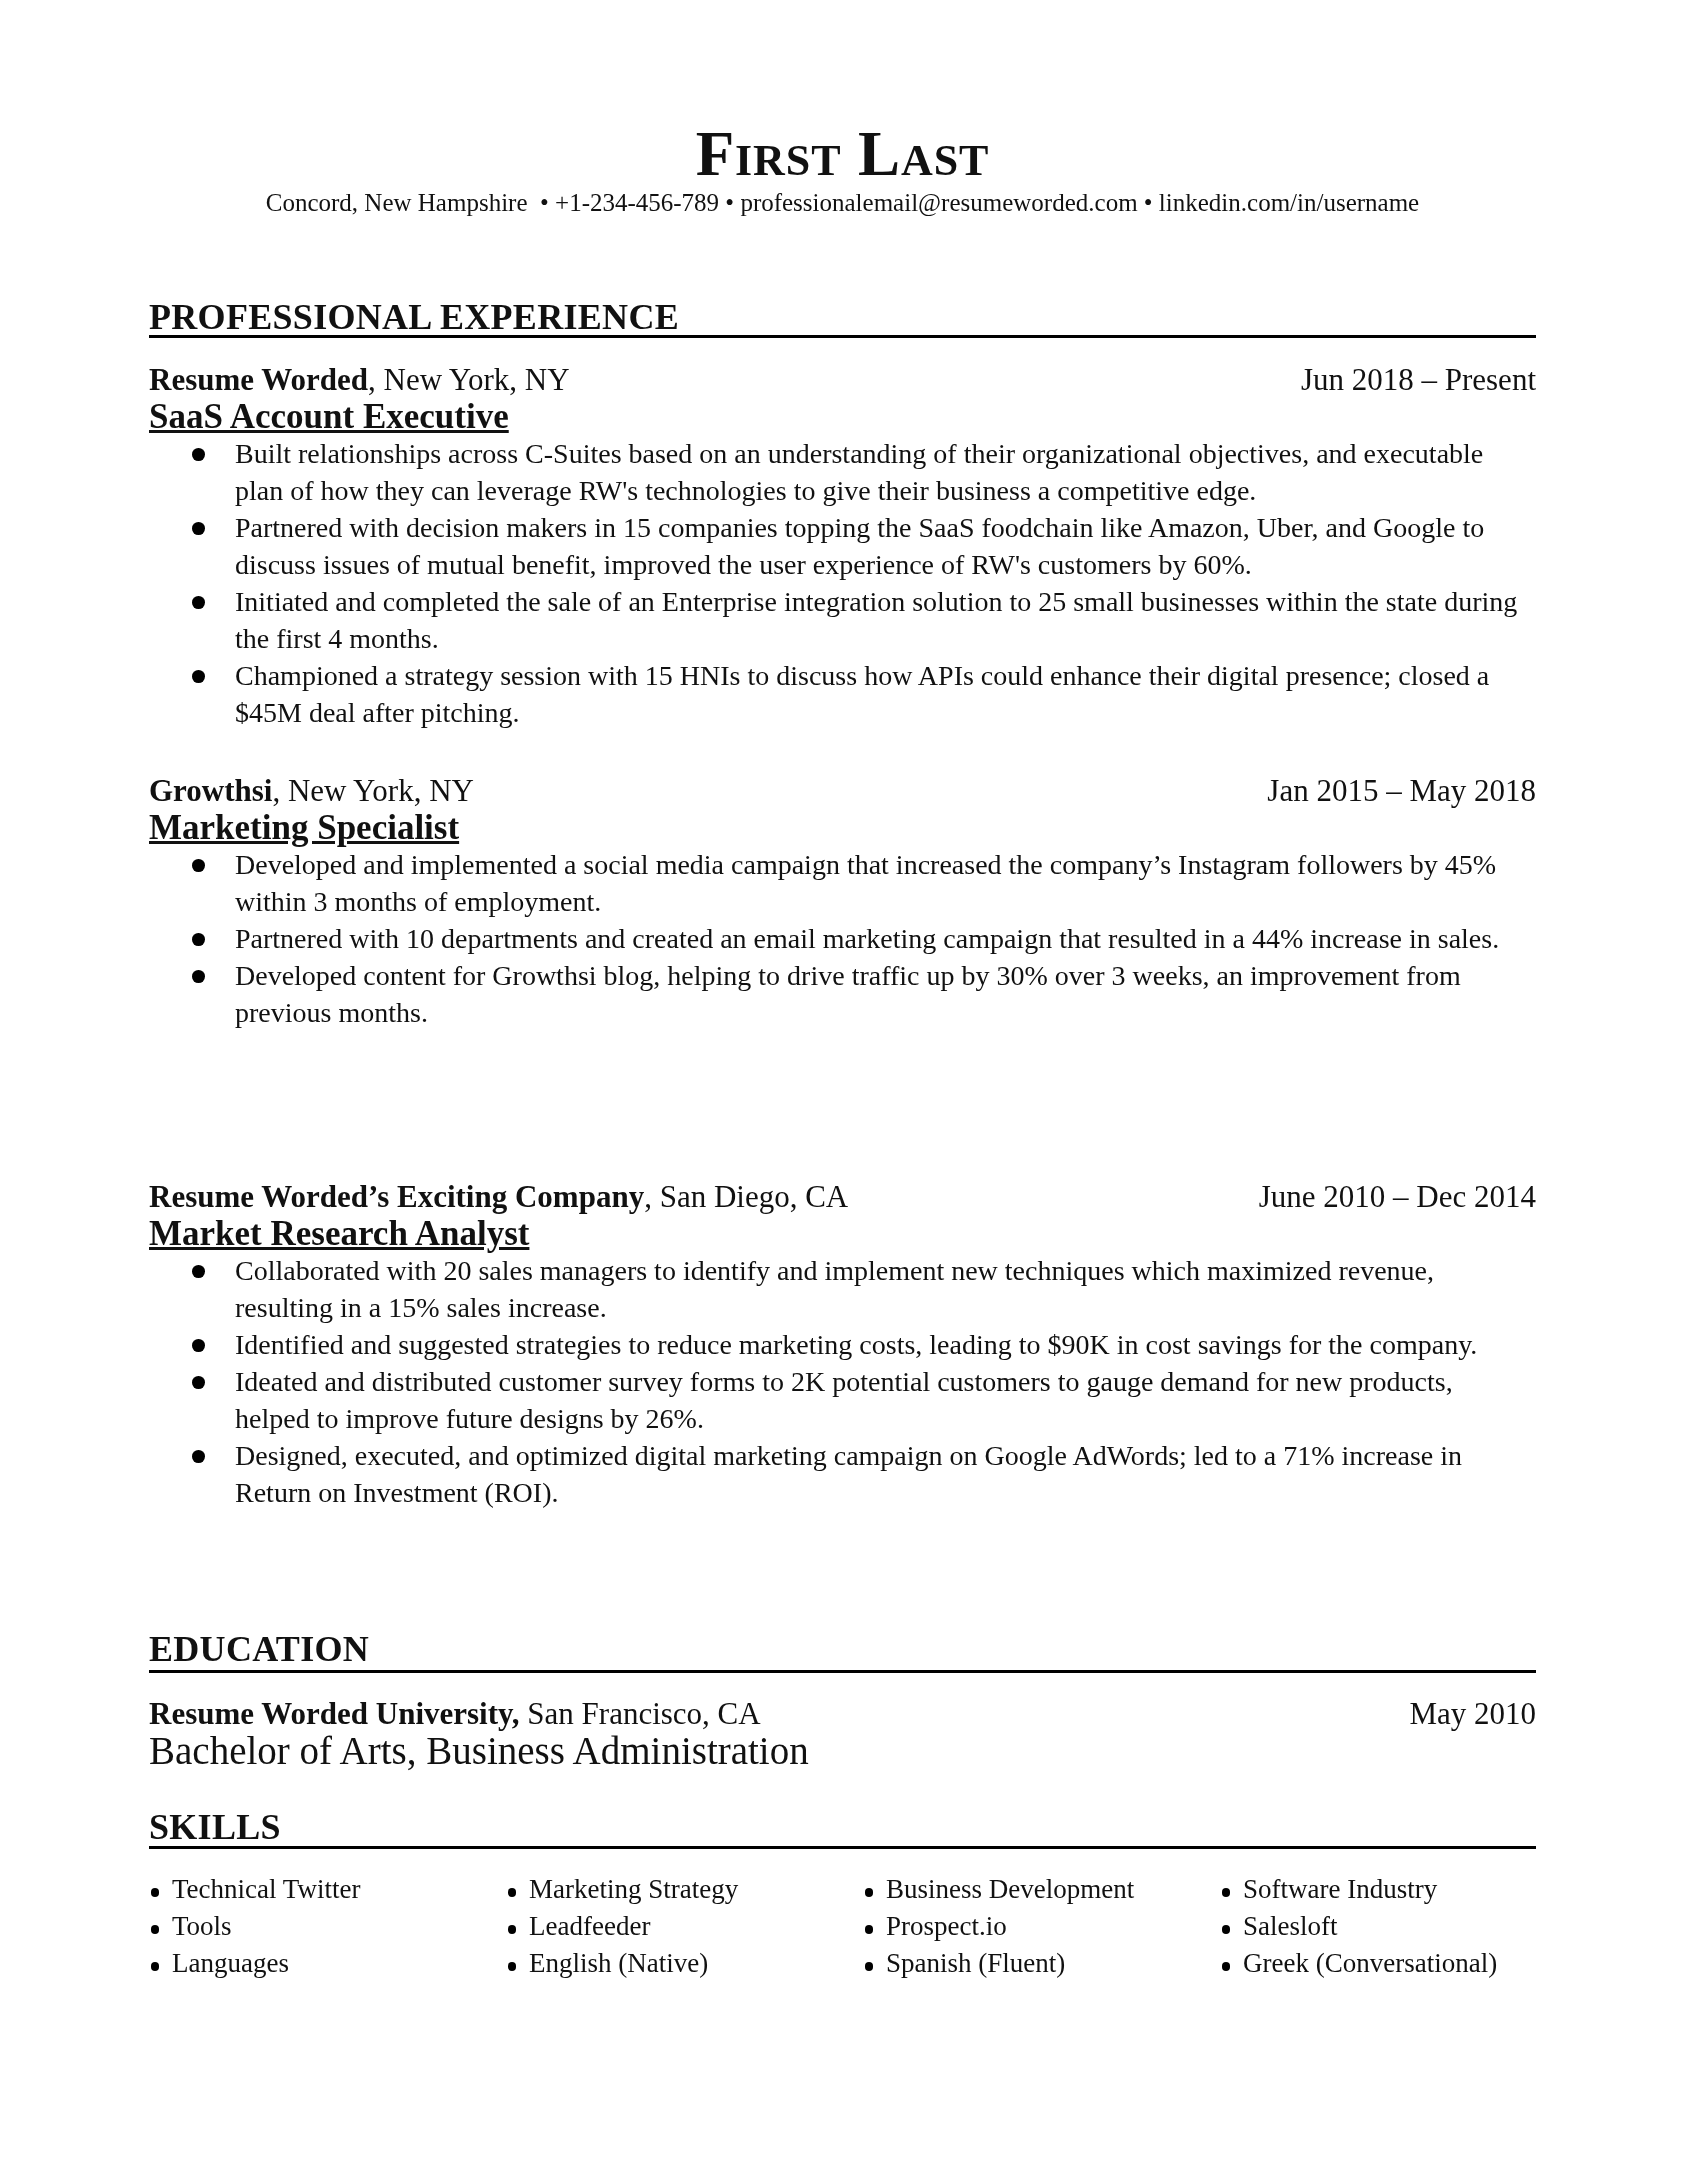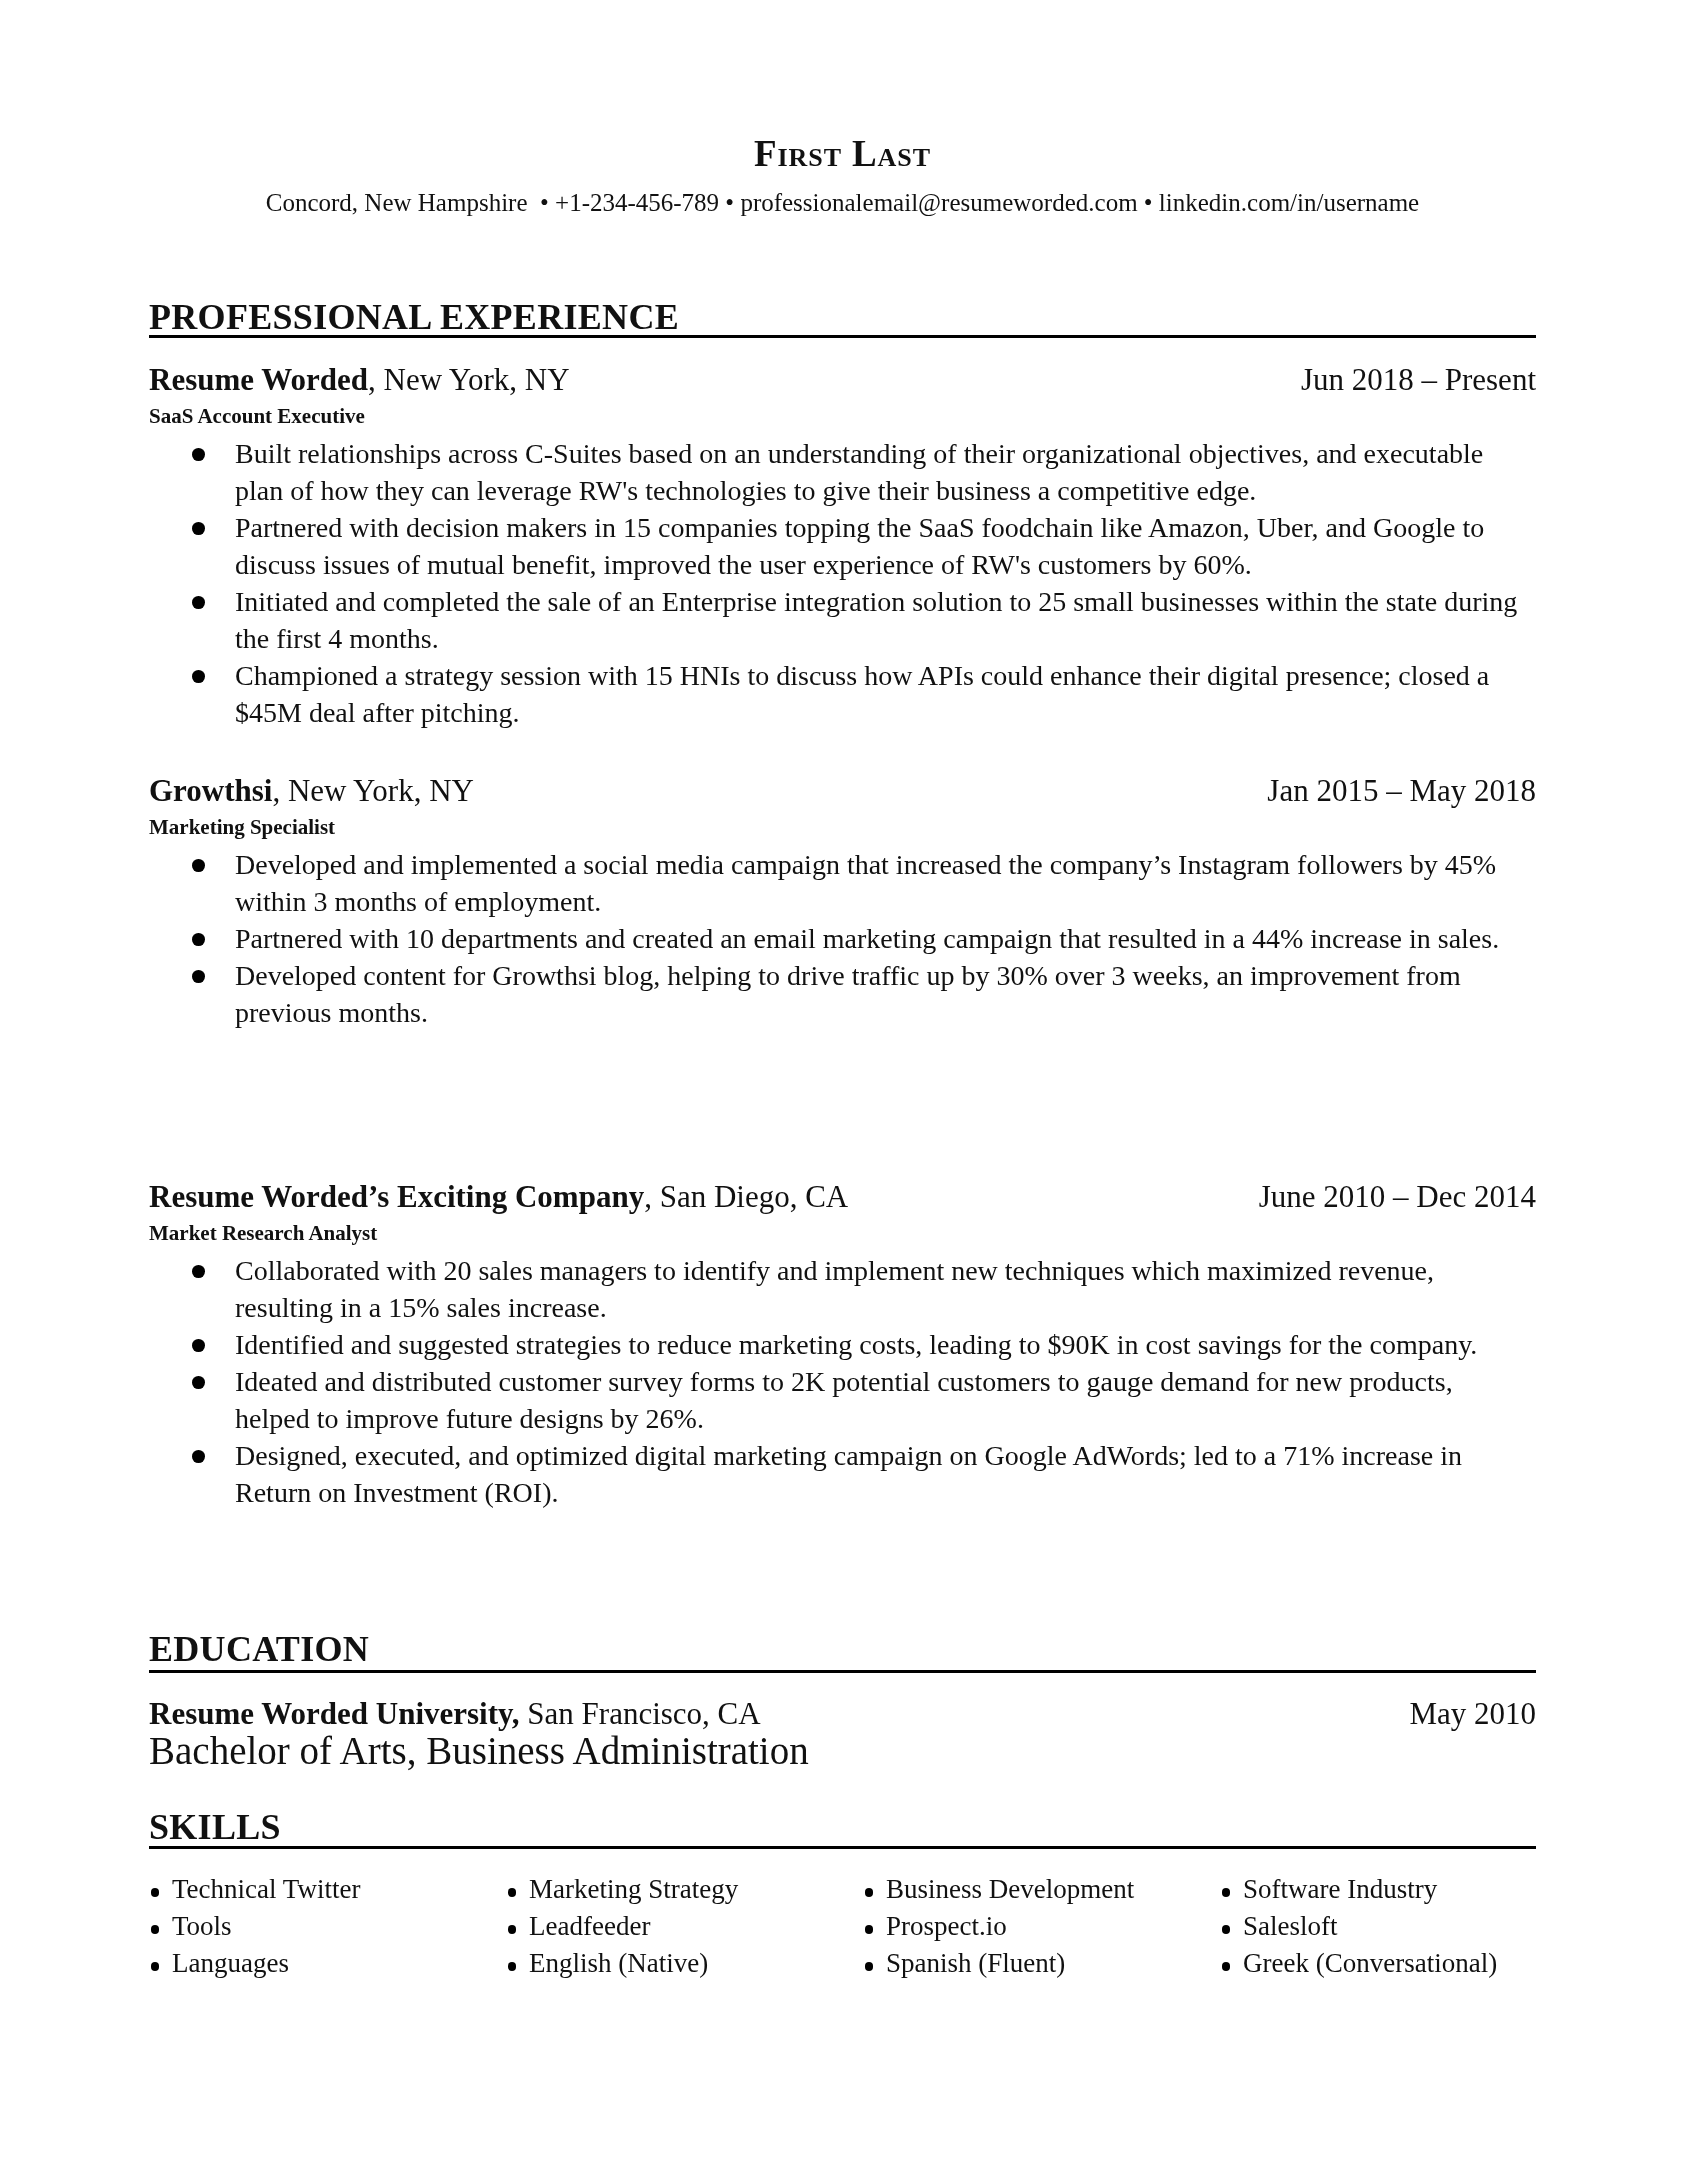--- a/index.html
+++ b/index.html
@@ -1,27 +1,27 @@
 <!DOCTYPE html>
 <html style="font-size:13.6px"><head>
 <meta charset="utf-8">
 <style>
   html, body { margin: 0; padding: 0; background: #ffffff; }
   body { width: 1685px; height: 2181px; position: relative; overflow: hidden;
          font-family: "Liberation Serif", "DejaVu Serif", serif; color: #111; }
   .page { position: absolute; left: 149px; top: 0; width: 1387px; }
   .abs { position: absolute; left: 0; right: 0; }
-  .name { text-align: center; font-size: 37px; font-weight: bold; font-variant: small-caps;
+  .name { text-align: center; font-size: 63px; font-weight: bold; font-variant: small-caps;
           top: 124px; line-height: 60px; letter-spacing: 0.9px; }
   .contact { text-align: center; font-size: 25px; top: 187px; line-height: 31px; }
   .section-head { font-size: 36px; font-weight: bold; line-height: 34px; letter-spacing: 0.3px; }
   .rule { height: 3.4px; background: #000; }
   .job-head { display: flex; justify-content: space-between; font-size: 31px; line-height: 37px; }
   .job-head b { font-weight: bold; }
-  .job-title { font-size: 21px; font-weight: bold; line-height: 37px; }
+  .job-title { font-size: 35px; font-weight: bold; line-height: 37px; text-decoration: underline; }
   ul.bullets { list-style: none; margin: 0; padding: 0; }
   ul.bullets li { position: relative; padding-left: 86px; font-size: 28px; line-height: 37px; width: 1286px; }
   ul.bullets li .dot { position: absolute; left: 43px; top: 12.8px; width: 12.8px; height: 12.8px; border-radius: 50%; background: #000; }
   .edu-line { font-size: 39px; line-height: 37px; }
   .skills-grid { display: grid; grid-template-columns: 357px 357px 357px 357px; }
   .skill { font-size: 27px; line-height: 37px; position: relative; padding-left: 23px; white-space: nowrap; }
   .skill .sdot { position: absolute; left: 1.7px; top: 17px; width: 8.5px; height: 8.5px; border-radius: 50%; background: #000; }
 </style>
 </head>
 <body>

